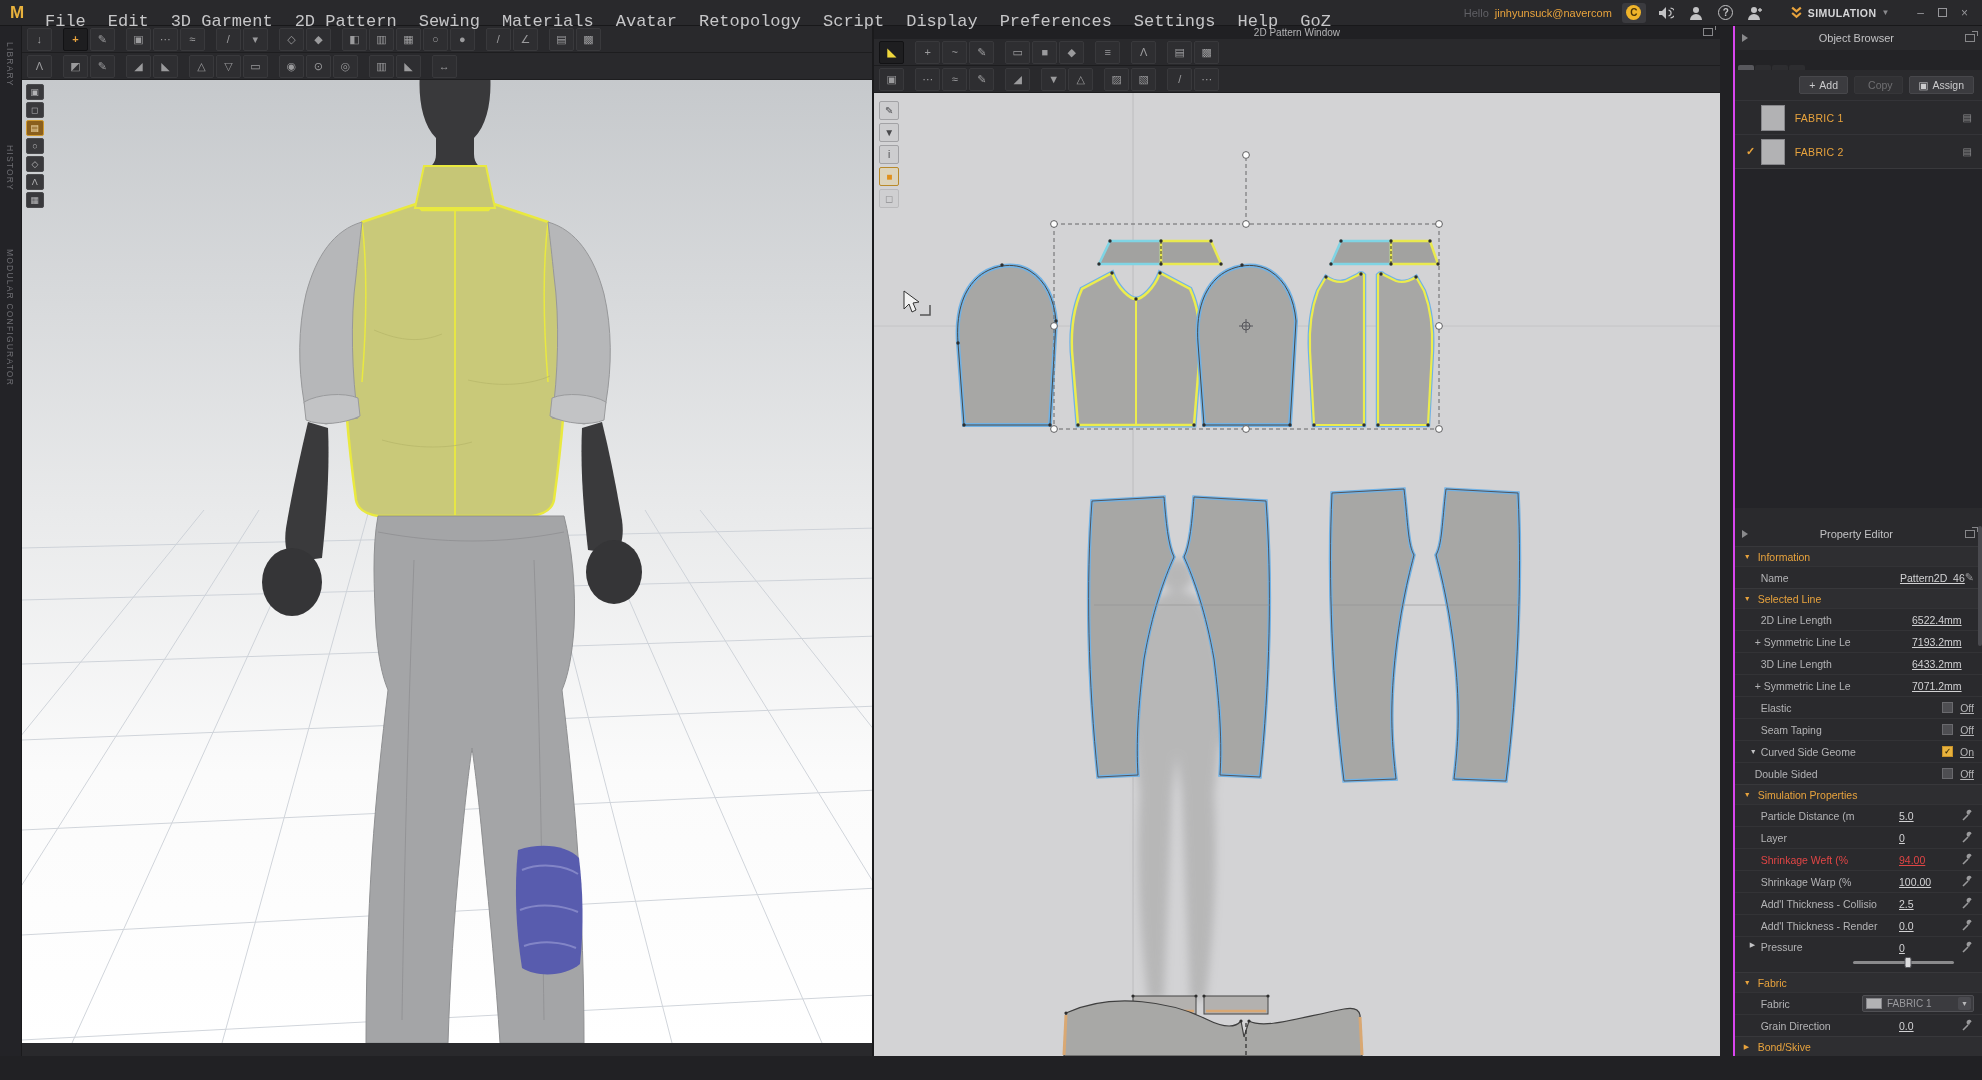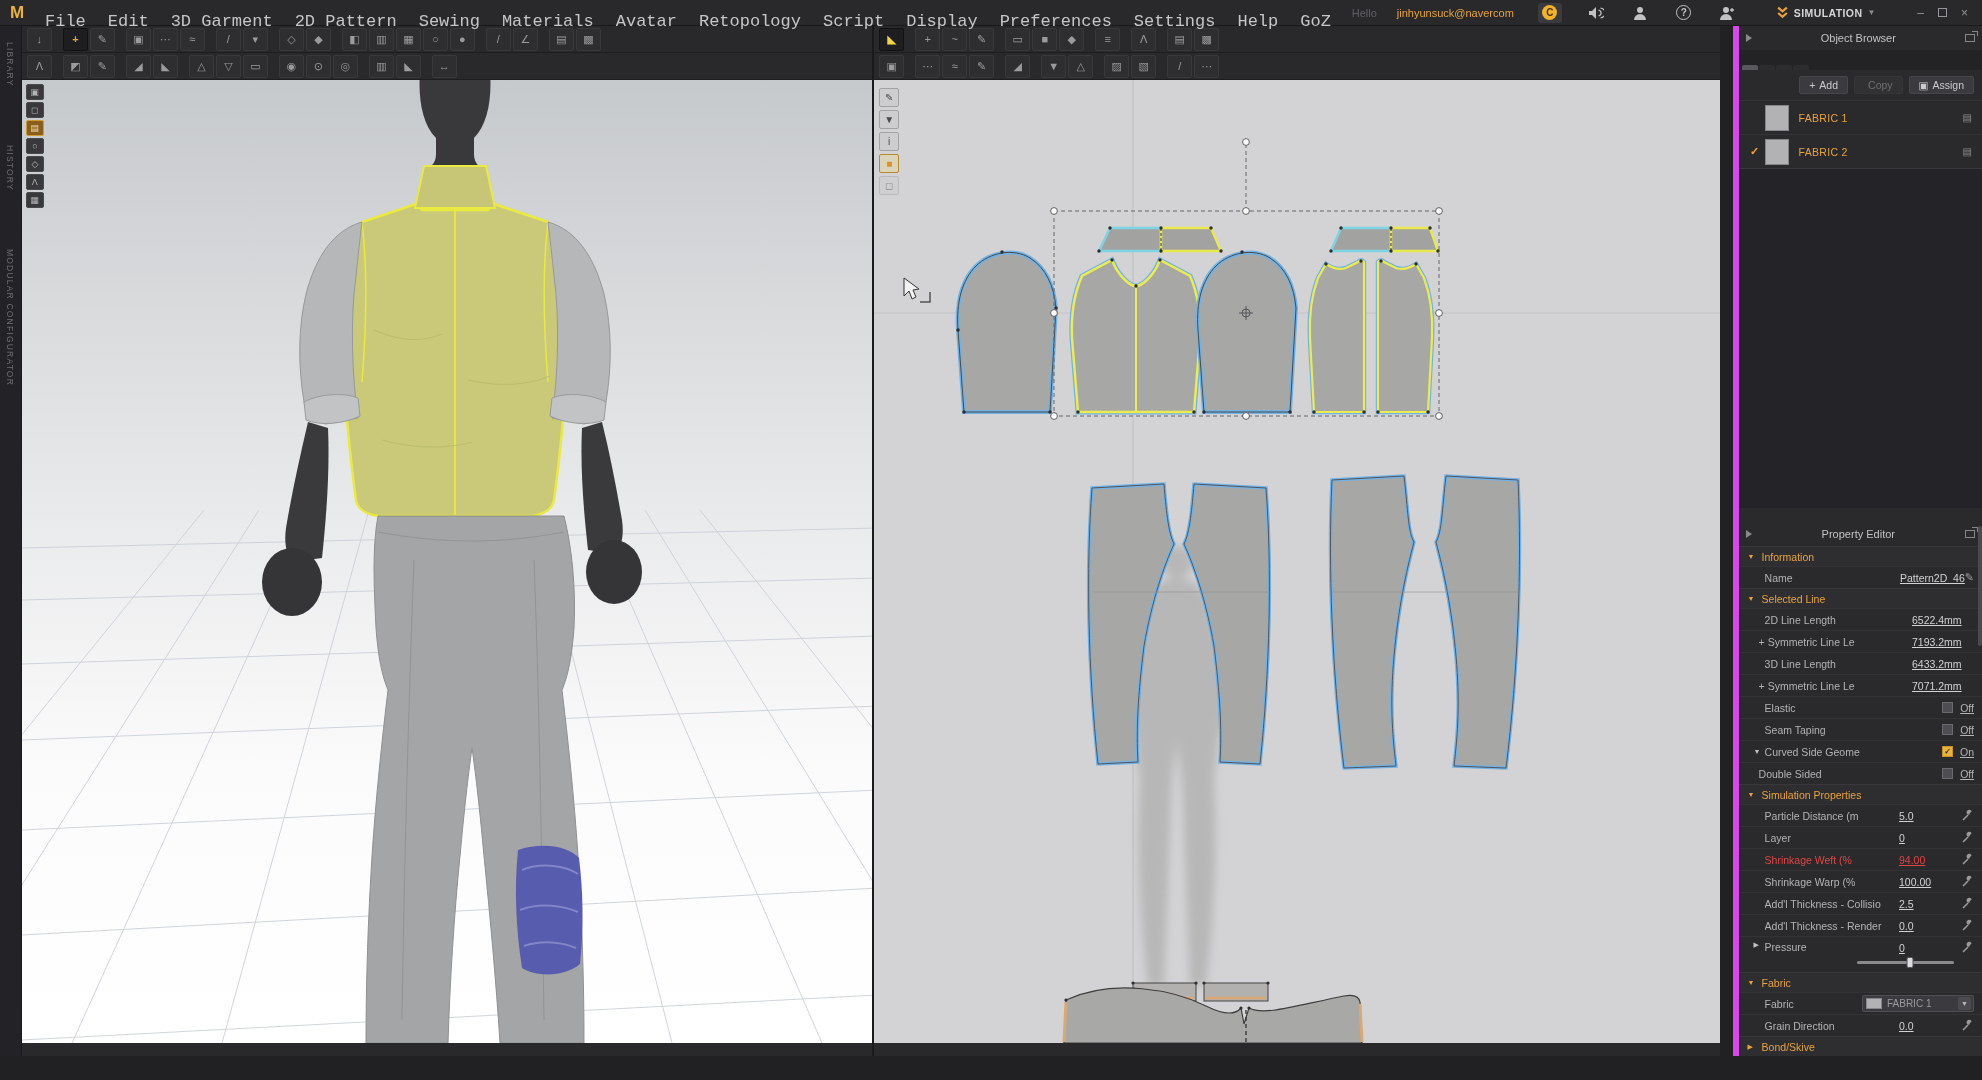--- a/index.html
+++ b/index.html
@@ -7,21 +7,21 @@
        font-family:"Liberation Sans",sans-serif;-webkit-font-smoothing:antialiased;color:#c9c9cb;}
   *{box-sizing:border-box;}
 
   
   .menubar{position:absolute;top:0;left:0;right:0;height:26px;background:#29292c;border-bottom:1px solid #18181a;
            display:flex;align-items:center;z-index:9;}
   .logo{width:34px;text-align:center;color:#e8b23d;font-weight:bold;font-size:17px;line-height:26px;cursor:default;}
   .menus{display:flex;align-items:center;}
   .menu-item{background:none;border:none;color:#c6c6c8;font-size:17px;padding:12px 11px;height:26px;
              font-family:Liberation Mono, monospace;cursor:default;}
-  .mb-right{margin-left:auto;display:flex;align-items:center;gap:24px;padding-right:8px;}
+  .mb-right{margin-left:auto;display:flex;align-items:center;gap:10px;padding-right:8px;}
   .greeting{color:#606065;font-size:11px;}
   .email{color:#e8a33d;font-size:11px;margin-left:-4px;}
   .coinwrap{width:24px;height:20px;background:#3b3b3f;border-radius:3px;display:flex;align-items:center;justify-content:center;}
   .coin{width:15px;height:15px;border-radius:50%;background:#f0b42a;color:#4a3408;font-weight:bold;font-size:10px;
         display:flex;align-items:center;justify-content:center;}
   .mbicon{display:flex;align-items:center;justify-content:center;width:20px;height:20px;}
   .help-circ{width:15px;height:15px;border:1.5px solid #c2c2c4;border-radius:50%;color:#c2c2c4;
              font-size:10px;font-weight:bold;display:flex;align-items:center;justify-content:center;}
   .sim{display:flex;align-items:center;gap:5px;padding:0 8px;margin-left:6px;}
   .sim-label{color:#d6d6d8;font-size:10.5px;font-weight:bold;letter-spacing:.4px;}
@@ -56,21 +56,21 @@
   .sidetile{width:18px;height:16px;background:#39393c;border:1px solid #4a4a4d;border-radius:2px;color:#b4b4b6;
             font-size:9px;display:flex;align-items:center;justify-content:center;padding:0;font-family:inherit;}
   .sidetile[data-active="true"]{background:#8a5f1d;border-color:#d09a30;color:#f5dfae;}
   .sidetools2d{position:absolute;left:5px;top:8px;display:flex;flex-direction:column;gap:3px;}
   .sidetile2{width:20px;height:19px;background:#cdcdcf;border:1px solid #a2a2a5;border-radius:2px;color:#4a4a4d;
              font-size:10px;display:flex;align-items:center;justify-content:center;padding:0;font-family:inherit;}
   .sidetile2[data-active="true"]{border-color:#b98a2a;color:#e0901c;background:#dcd3bb;}
   .sidetile2[data-disabled="true"]{opacity:.5;}
 
   
-  .rpanel{width:251px;background:#2a2a2d;border-left:6px solid #d946ef;display:flex;flex-direction:column;overflow:hidden;margin-left:13px;}
+  .rpanel{width:251px;background:#2a2a2d;border-left:2px solid #d946ef;display:flex;flex-direction:column;overflow:hidden;margin-left:13px;}
   .panel-h{height:24px;display:flex;align-items:center;padding:0 7px;flex:none;}
   .panel-title{flex:1;text-align:center;font-size:11px;color:#c2c2c4;}
   .pinic{width:0;height:0;border-left:6px solid #8a8a8c;border-top:4px solid transparent;border-bottom:4px solid transparent;}
   .popout2{position:relative;width:10px;height:8px;border:1px solid #87878a;flex:none;}
   .popout2::after{content:"";position:absolute;right:-4px;top:-4px;width:5px;height:4px;border-top:1px solid #87878a;border-right:1px solid #87878a;}
   .obtabs{display:flex;align-items:flex-end;height:20px;background:#232326;padding-left:3px;flex:none;}
   .obtab{padding:3px 8px 2px;font-size:10.5px;color:#7b7b80;background:#2d2d30;margin-right:1px;border:none;
          border-radius:2px 2px 0 0;font-family:inherit;}
   .obtab[data-active="true"]{background:#58585d;color:#f2f2f4;}
   .obactions{display:flex;justify-content:flex-end;gap:6px;padding:6px 8px;flex:none;}
@@ -392,20 +392,24 @@
               <span>Λ</span>
             </button>
             <button class="sidetile" data-g="▦">
               <span>▦</span>
             </button>
           </div>
       </div>
     </section>
 
     <section class="vp2d">
+      <div class="tabstrip">
+        <div class="vp-title">2D Pattern Window</div>
+        <span class="popout"></span>
+      </div>
       <div class="tbrow">
 
       <button class="tile" data-g="◣" data-accent="yellow" data-active="true">
             <span>◣</span>
           </button>
           <button class="tile" data-g="+" data-gap="true">
             <span>+</span>
           </button>
           <button class="tile" data-g="~">
             <span>~</span>

